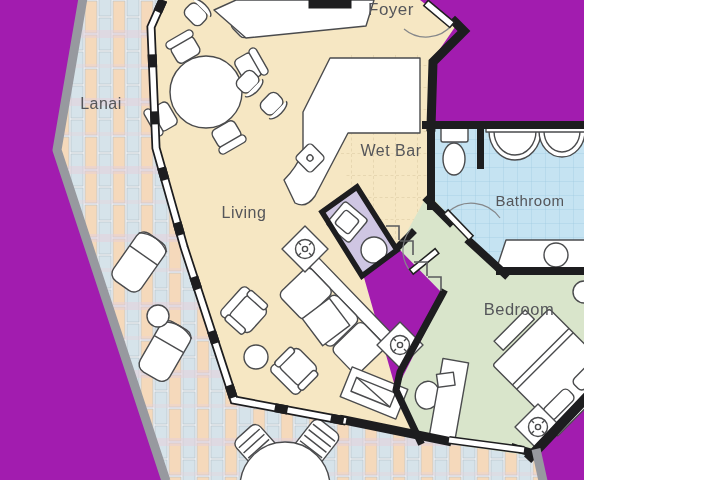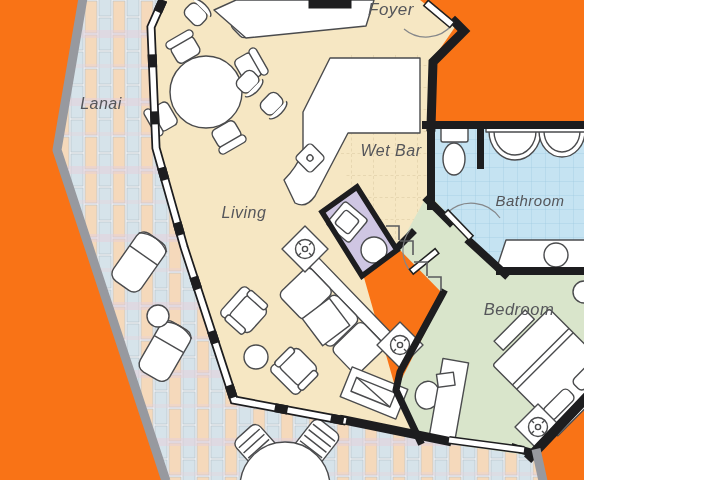--- a/index.html
+++ b/index.html
@@ -1,17 +1,17 @@
 <!DOCTYPE html>
 <html><head>
 <meta charset="utf-8">
 <style>
   html,body{margin:0;padding:0;background:#ffffff;}
-  .stage{width:584px;height:480px;position:relative;overflow:hidden;background:#f97316;
-         font-family:"Liberation Sans", sans-serif;font-style:italic;}
+  .stage{width:584px;height:480px;position:relative;overflow:hidden;background:#a21caf;
+         font-family:"Liberation Sans", sans-serif;}
   svg{display:block;}
   text{font-family:"Liberation Sans", sans-serif;letter-spacing:.5px;}
 </style>
 </head>
 <body>
 
 <div class="stage">
 <svg width="720" height="480" viewBox="0 0 720 480">
   <defs>
     <pattern id="deckP" width="28" height="68" patternUnits="userSpaceOnUse">

